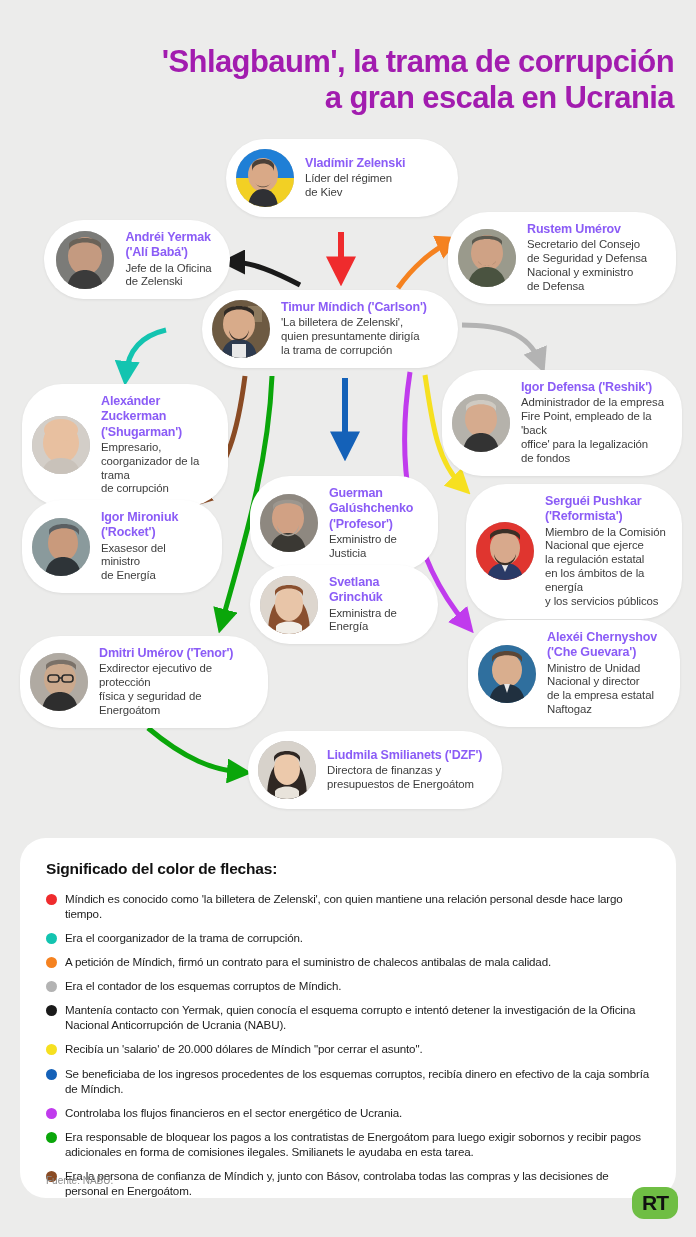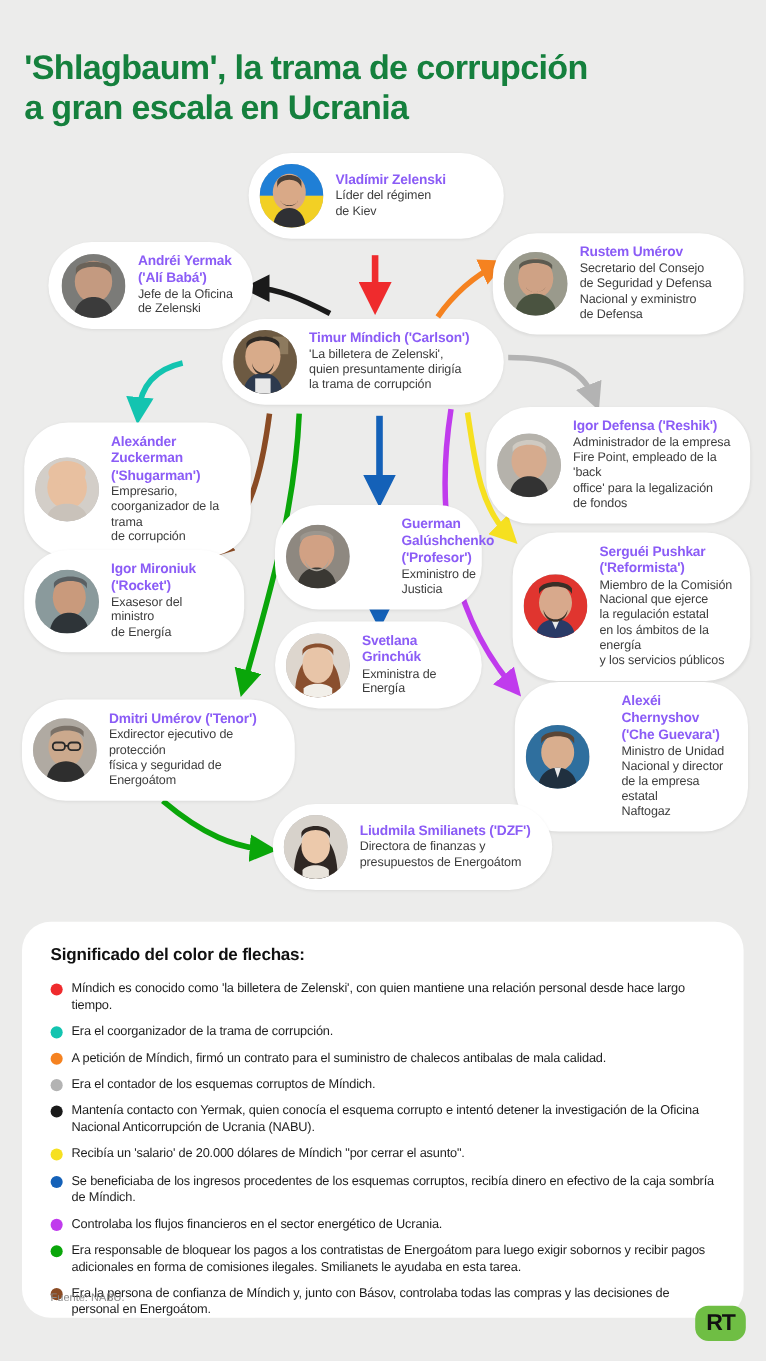--- a/index.html
+++ b/index.html
@@ -13,26 +13,26 @@
     position: relative;
     font-family: "Liberation Sans", sans-serif;
     overflow: hidden;
   }
 
   
   #title {
     position: absolute;
     left: 0; top: 44px;
     width: 696px;
-    text-align: left;
+    text-align: right;
     font-size: 31px;
     line-height: 1.17;
     font-weight: bold;
     letter-spacing: -0.6px;
-    color: #15803d;
+    color: #a21caf;
     padding: 0 22px;
     box-sizing: border-box;
   }
 
   
   #graph {
     position: absolute;
     left: 0; top: 0;
     width: 696px;
     height: 830px;
@@ -298,21 +298,21 @@
           <ellipse cx="29" cy="14" rx="17" ry="11" fill="#e8c0a0"></ellipse>
           <path d="M10,58 C11,46 20,42 29,42 C38,42 47,46 48,58 z" fill="#c9c2ba"></path>
         </svg>
     </div>
     <div class="ctext">
       <div class="cname">Alexánder<br>Zuckerman<br>('Shugarman')</div>
       <div class="crole">Empresario,<br>coorganizador de la trama<br>de corrupción</div>
     </div>
   </div>
 
-  <div class="card" style="left:250px; top:459px; width:188px;gap:36px;">
+  <div class="card" style="left:250px; top:476px; width:188px;">
     <div class="photo">
       <svg viewBox="0 0 58 58">
           <rect width="58" height="58" fill="#8e8880"></rect>
           <ellipse cx="28" cy="24" rx="16" ry="18" fill="#d1a184"></ellipse>
           <path d="M10,58 C11,44 20,39 28,39 C36,39 45,44 46,58 z" fill="#3a3833"></path>
           <path d="M13,16 C17,7 39,7 43,16 L43,11 C39,4 17,4 13,11 z" fill="#9c968e"></path>
           <path d="M17,31 C20,44 36,44 39,31 C38,46 18,46 17,31 z" fill="#aaa59c"></path>
         </svg>
     </div>
     <div class="ctext">
@@ -362,21 +362,21 @@
           <path d="M15,20 C18,10 40,10 43,20 L43,15 C40,7 18,7 15,15 z" fill="#8a4f2e"></path>
           <path d="M16,50 C20,44 38,44 42,50 L42,58 L16,58 z" fill="#f2efe9"></path>
         </svg>
     </div>
     <div class="ctext">
       <div class="cname">Svetlana Grinchúk</div>
       <div class="crole">Exministra de Energía</div>
     </div>
   </div>
 
-  <div class="card" style="left:468px; top:620px; width:212px;gap:18px;">
+  <div class="card" style="left:468px; top:620px; width:212px;">
     <div class="photo">
       <svg viewBox="0 0 58 58">
           <rect width="58" height="58" fill="#2f6f9e"></rect>
           <ellipse cx="29" cy="25" rx="15" ry="17" fill="#d9ae8e"></ellipse>
           <path d="M11,58 C12,44 21,39 29,39 C37,39 46,44 47,58 z" fill="#20303f"></path>
           <path d="M26,39 L29,48 L32,39 z" fill="#e8e8e8"></path>
           <path d="M14,17 C18,8 40,8 44,17 L44,12 C40,4 18,4 14,12 z" fill="#5a4636"></path>
         </svg>
     </div>
     <div class="ctext">

